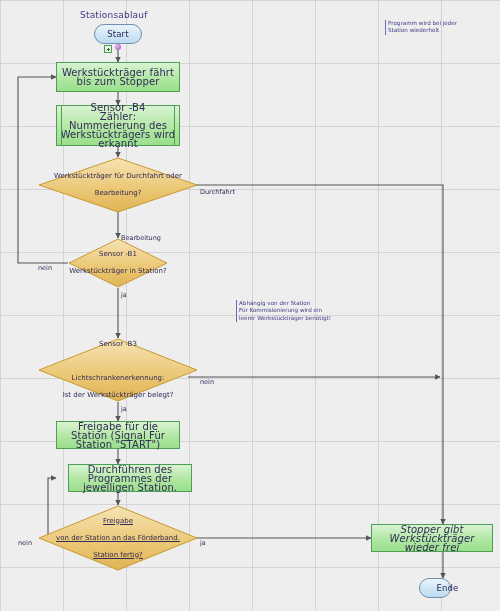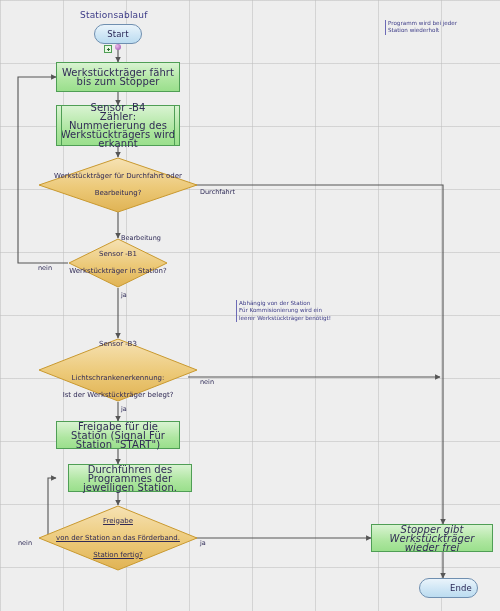--- a/index.html
+++ b/index.html
@@ -225,21 +225,21 @@
   </svg>
   <div class="dtext" style="white-space:pre-line;text-decoration:underline;">Freigabe
 von der Station an das Förderband.
 Station fertig?</div>
 </div>
 
 <div class="node process" style="left:371px;top:524px;width:122px;height:28px;font-style:italic;">
   <span>Stopper gibt Werkstückträger wieder frei</span>
 </div>
 
-<div class="node terminator" style="left:419px;top:578px;width:59px;height:20px;padding-left:25px;">
+<div class="node terminator" style="left:419px;top:578px;width:32px;height:20px;padding-left:25px;">
   <span>Ende</span>
 </div>
 
 <div class="elabel" style="left:200px;top:188px;">Durchfahrt</div>
 <div class="elabel" style="left:121px;top:234px;">Bearbeitung</div>
 <div class="elabel" style="left:38px;top:264px;">nein</div>
 <div class="elabel" style="left:121px;top:291px;">ja</div>
 <div class="elabel" style="left:200px;top:378px;">nein</div>
 <div class="elabel" style="left:121px;top:405px;">ja</div>
 <div class="elabel" style="left:18px;top:539px;">nein</div>

